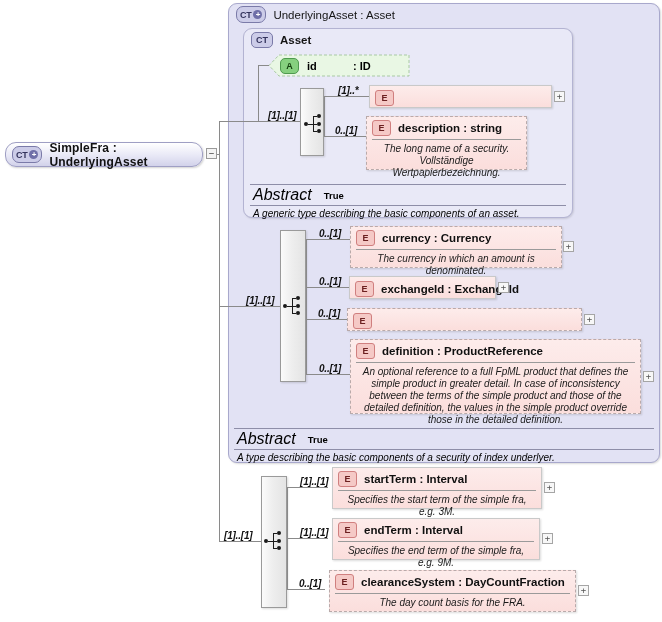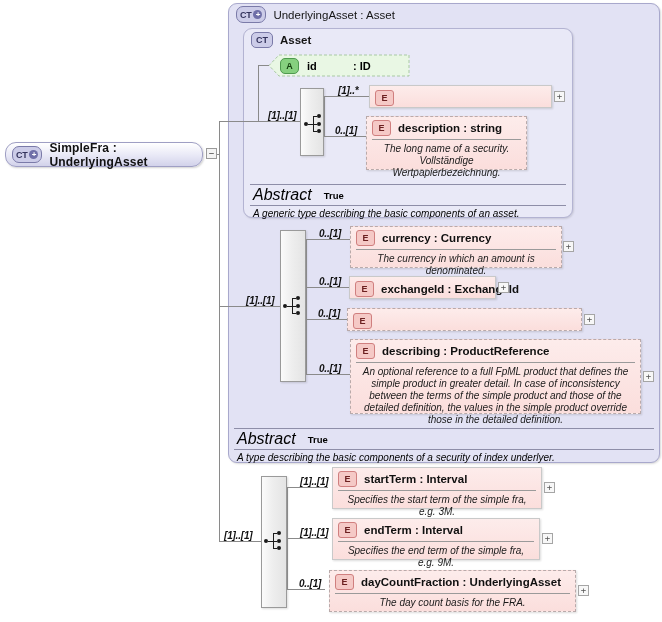--- a/index.html
+++ b/index.html
@@ -262,21 +262,21 @@
 <div class="abs elbox dashed nodoc" style="left:347px;top:308px;width:235px;height:23px;">
   <div class="head">
     <span class="badge-e">E</span>
   </div>
 </div>
 <div class="abs plusbox" style="left:584px;top:314px;">+</div>
 
 <div class="abs elbox dashed" style="left:350px;top:339px;width:291px;height:75px;">
   <div class="head">
     <span class="badge-e">E</span>
-    <span class="nm">describing : ProductReference</span>
+    <span class="nm">definition : ProductReference</span>
   </div>
   <div class="doc">An optional reference to a full FpML product that defines the simple product in greater detail. In case of inconsistency between the terms of the simple product and those of the detailed definition, the values in the simple product override those in the detailed definition.</div>
 </div>
 <div class="abs plusbox" style="left:643px;top:371px;">+</div>
 
 <div class="footrow" style="left:234px;top:428px;width:420px;">
   <div class="hr"></div>
   <div class="foot-abs">
     <span class="k">Abstract</span>
     <span class="v">True</span>
@@ -331,17 +331,17 @@
     <span class="badge-e">E</span>
     <span class="nm">endTerm : Interval</span>
   </div>
   <div class="doc">Specifies the end term of the simple fra, e.g. 9M.</div>
 </div>
 <div class="abs plusbox" style="left:542px;top:533px;">+</div>
 
 <div class="abs elbox dashed" style="left:329px;top:570px;width:247px;height:42px;">
   <div class="head">
     <span class="badge-e">E</span>
-    <span class="nm">dayCountFraction : UnderlyingAsset</span>
+    <span class="nm">clearanceSystem : DayCountFraction</span>
   </div>
   <div class="doc">The day count basis for the FRA.</div>
 </div>
 <div class="abs plusbox" style="left:578px;top:585px;">+</div>
 
 </body></html>

